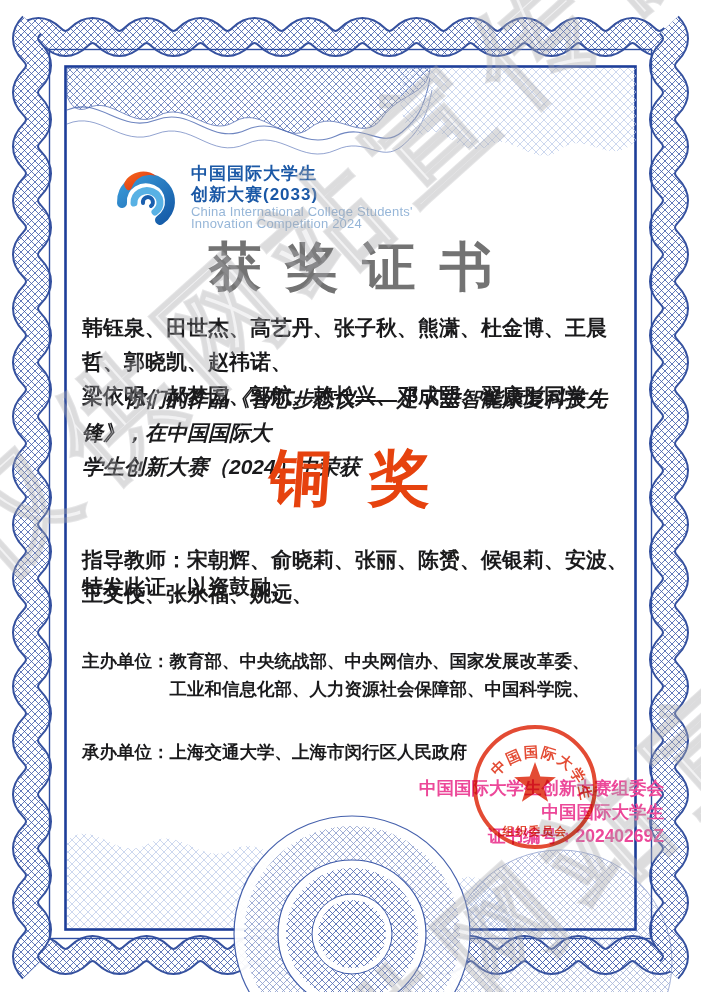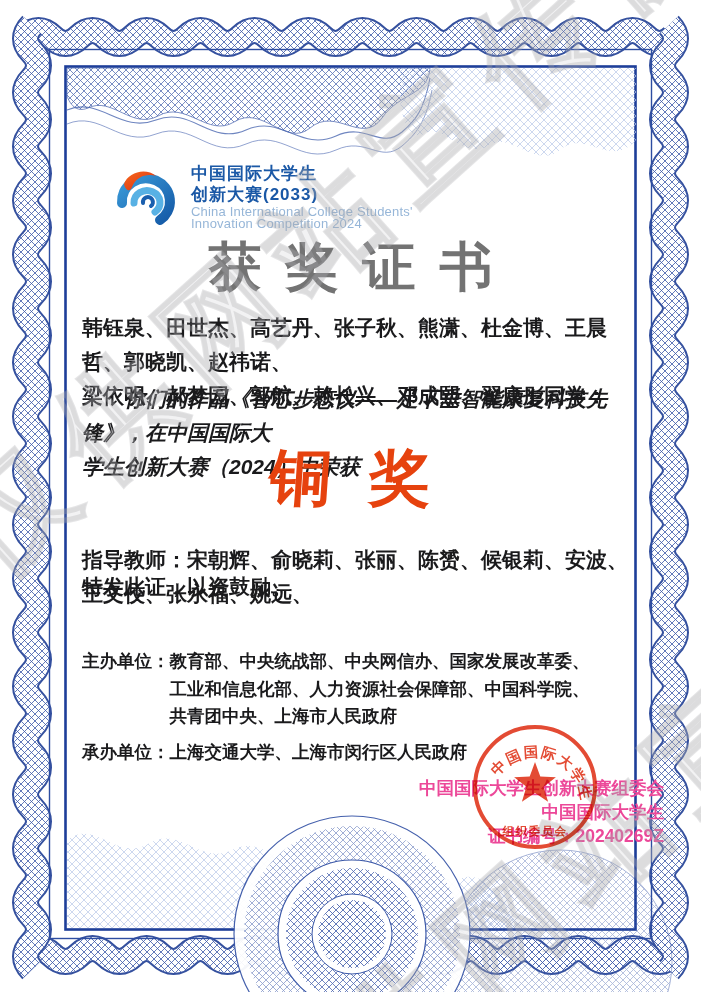--- a/index.html
+++ b/index.html
@@ -152,21 +152,20 @@
       <div>指导教师：宋朝辉、俞晓莉、张丽、陈赟、候银莉、安波、王文佼、张永福、姚远、</div>
     </div>
 
     <div class="para issuance">特发此证，以资鼓励。</div>
 
     <div class="block host">
       <span class="label">主办单位：</span>
       <span>
         <div>教育部、中央统战部、中央网信办、国家发展改革委、</div>
         <div>工业和信息化部、人力资源社会保障部、中国科学院、</div>
-        <div>共青团中央、上海市人民政府</div>
       </span>
     </div>
 
     <div class="block organizer">
       <span class="label">承办单位：</span>
       <span>上海交通大学、上海市闵行区人民政府</span>
     </div>
 
     <div class="sign">
       <div>中国国际大学生创新大赛组委会</div>

